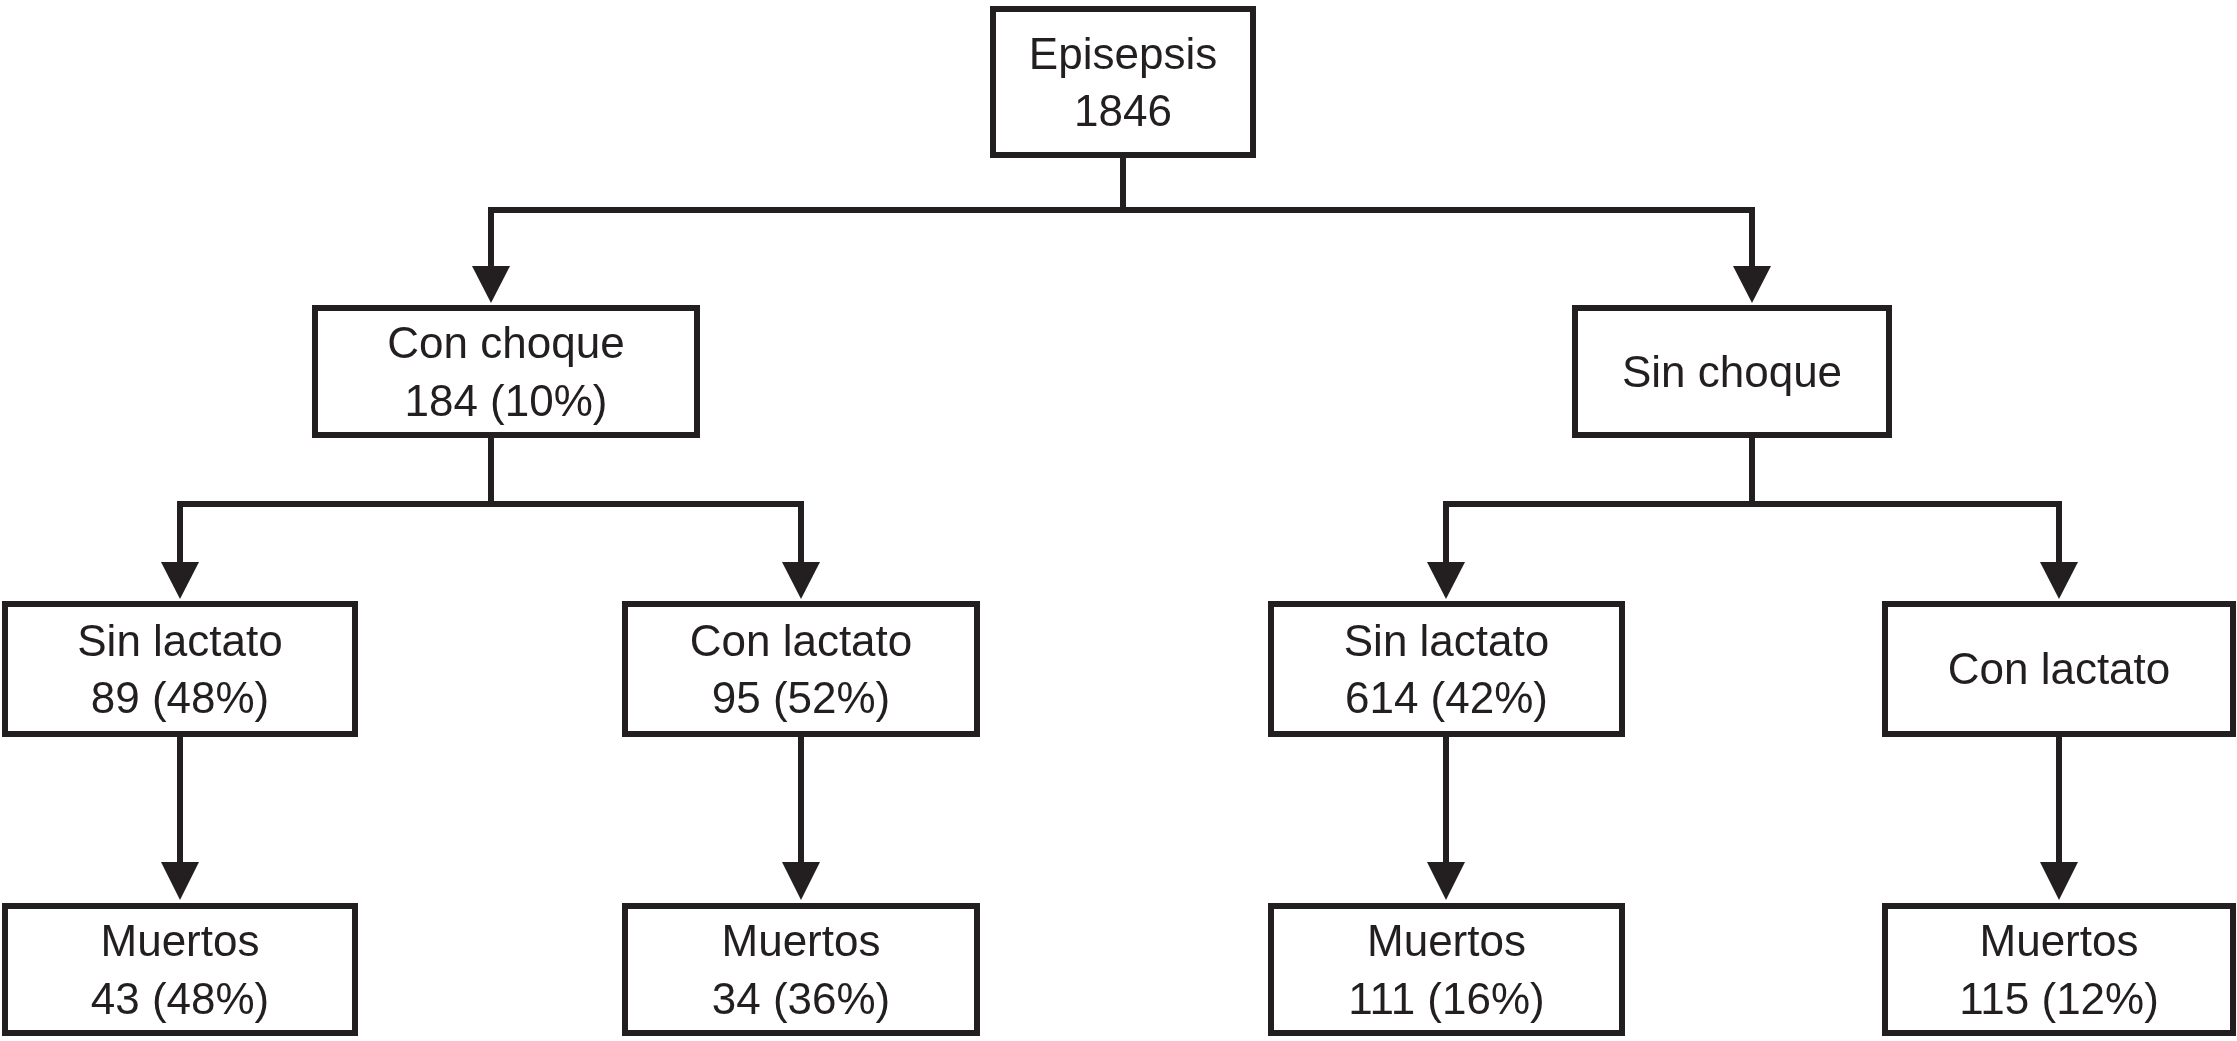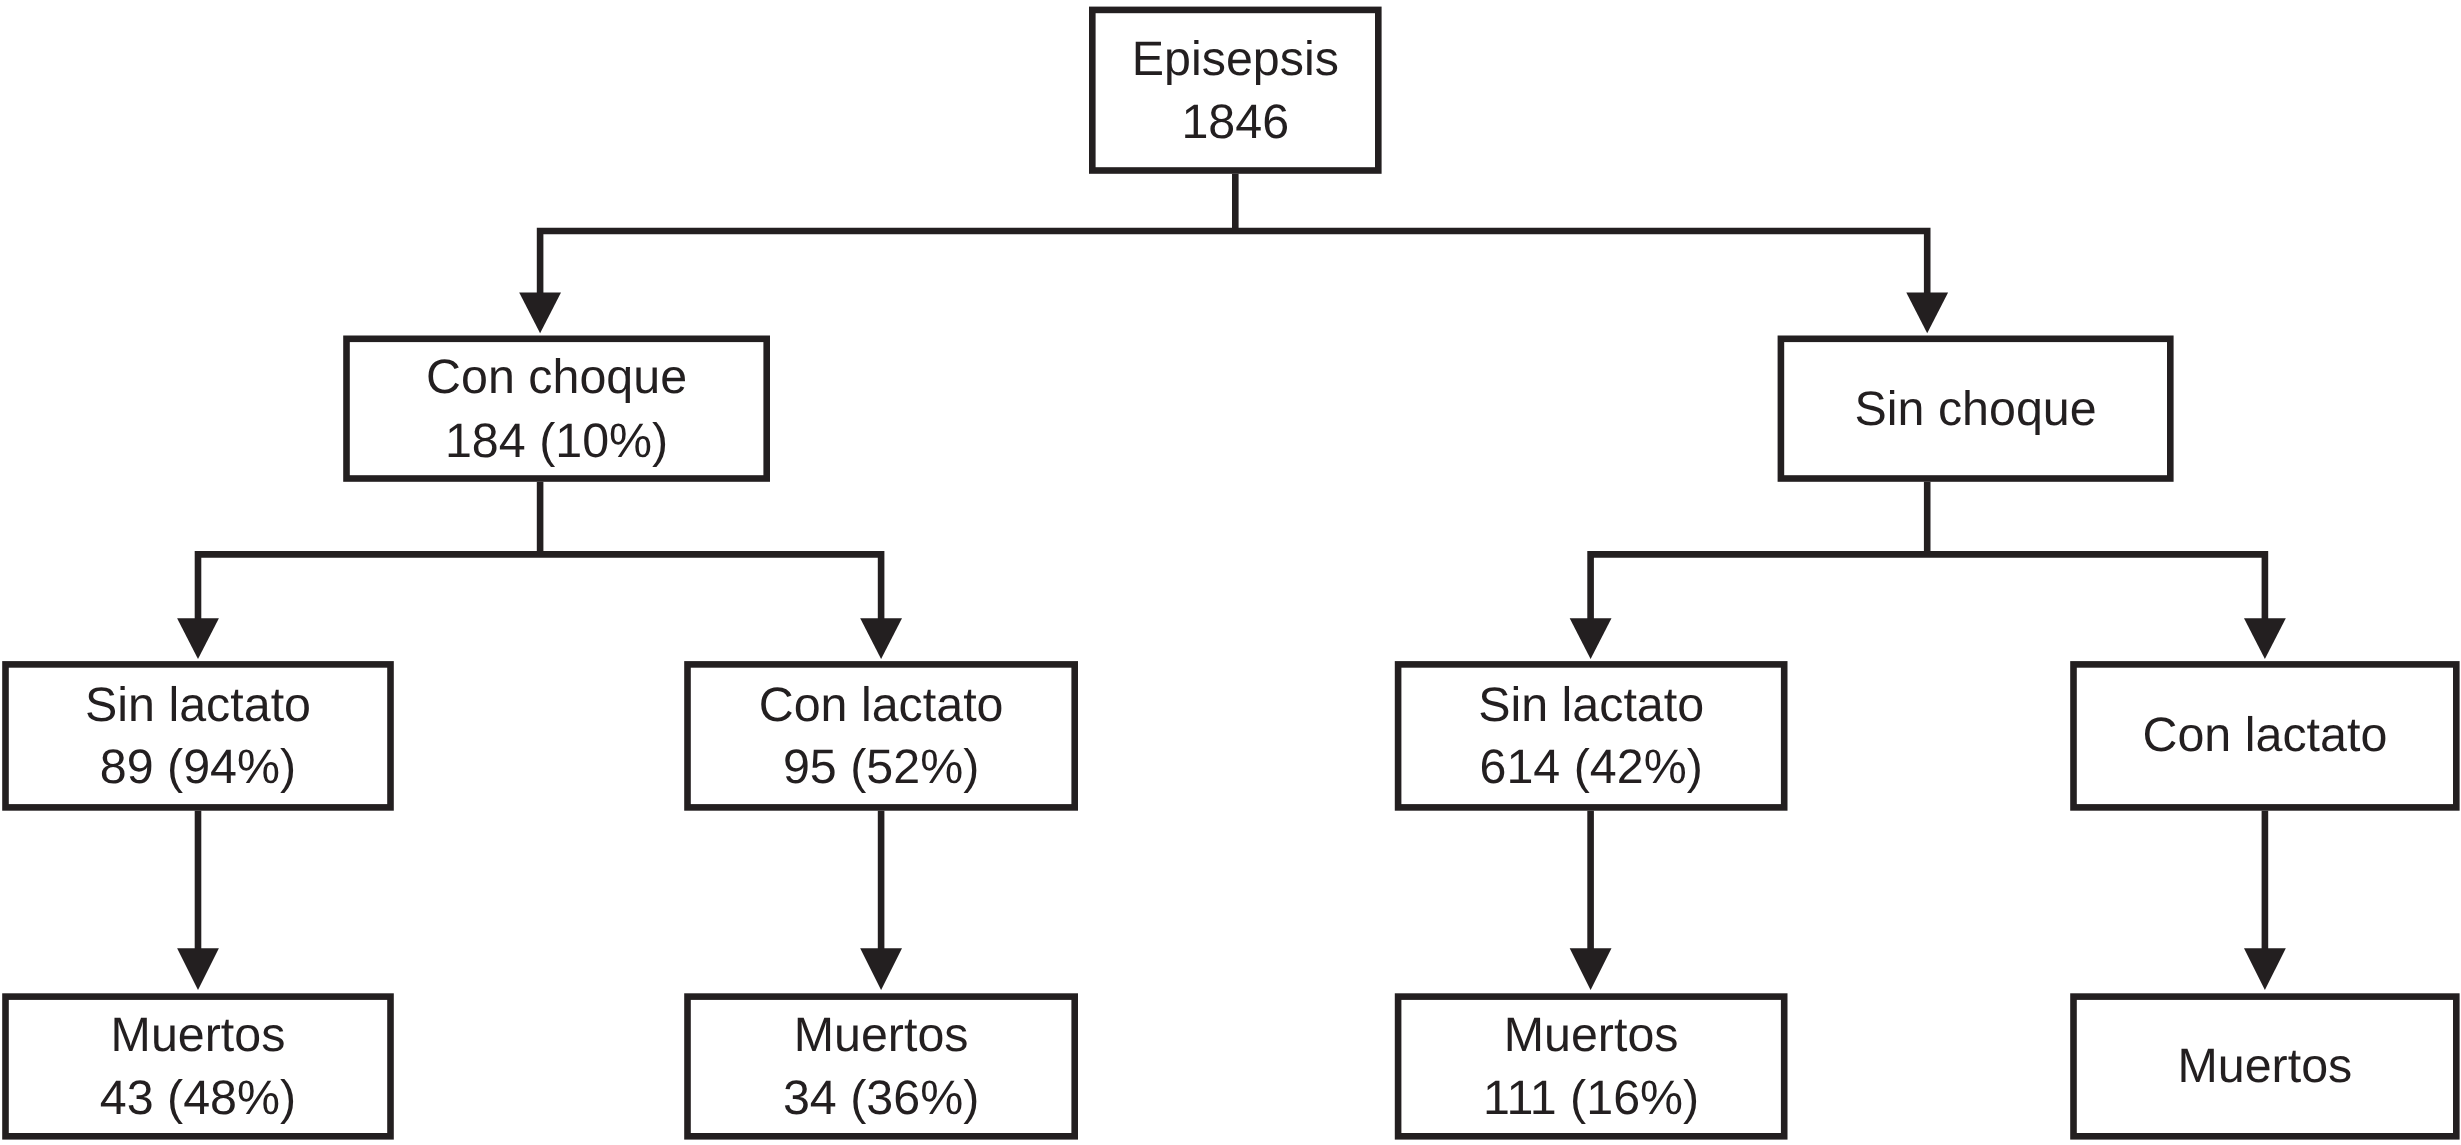--- a/index.html
+++ b/index.html
@@ -42,21 +42,21 @@
     align-items: center;
     justify-content: center;
     text-align: right;
     font-size: 44px;
     line-height: 1.3;
     white-space: nowrap;
   }
   
   .n-root { left: 990px; top: 6px;   width: 266px; height: 152px; }
   .n-l2a  { left: 312px; top: 305px; width: 388px; height: 133px; }
-  .n-l2b  { left: 1572px;top: 305px; width: 360px; height: 133px; margin-left: 44px; }
+  .n-l2b  { left: 1572px;top: 305px; width: 320px; height: 133px; }
   .n-l3a  { left: 2px;   top: 601px; width: 356px; height: 136px; }
   .n-l3b  { left: 622px; top: 601px; width: 358px; height: 136px; }
   .n-l3c  { left: 1268px;top: 601px; width: 357px; height: 136px; }
   .n-l3d  { left: 1882px;top: 601px; width: 354px; height: 136px; }
   .n-l4a  { left: 2px;   top: 903px; width: 356px; height: 133px; }
   .n-l4b  { left: 622px; top: 903px; width: 358px; height: 133px; }
   .n-l4c  { left: 1268px;top: 903px; width: 357px; height: 133px; }
   .n-l4d  { left: 1882px;top: 903px; width: 354px; height: 133px; }
 </style>
 </head>
@@ -99,21 +99,21 @@
   <div class="node n-l2a">
     <span>Con choque</span>
     <span>184 (10%)</span>
   </div>
   <div class="node n-l2b">
     <span>Sin choque</span>
   </div>
 
   <div class="node n-l3a">
     <span>Sin lactato</span>
-    <span>89 (94%)</span>
+    <span>89 (48%)</span>
   </div>
   <div class="node n-l3b">
     <span>Con lactato</span>
     <span>95 (52%)</span>
   </div>
   <div class="node n-l3c">
     <span>Sin lactato</span>
     <span>614 (42%)</span>
   </div>
   <div class="node n-l3d">
@@ -127,15 +127,16 @@
   <div class="node n-l4b">
     <span>Muertos</span>
     <span>34 (36%)</span>
   </div>
   <div class="node n-l4c">
     <span>Muertos</span>
     <span>111 (16%)</span>
   </div>
   <div class="node n-l4d">
     <span>Muertos</span>
+    <span>115 (12%)</span>
   </div>
 
 </div>
 
 </body></html>

